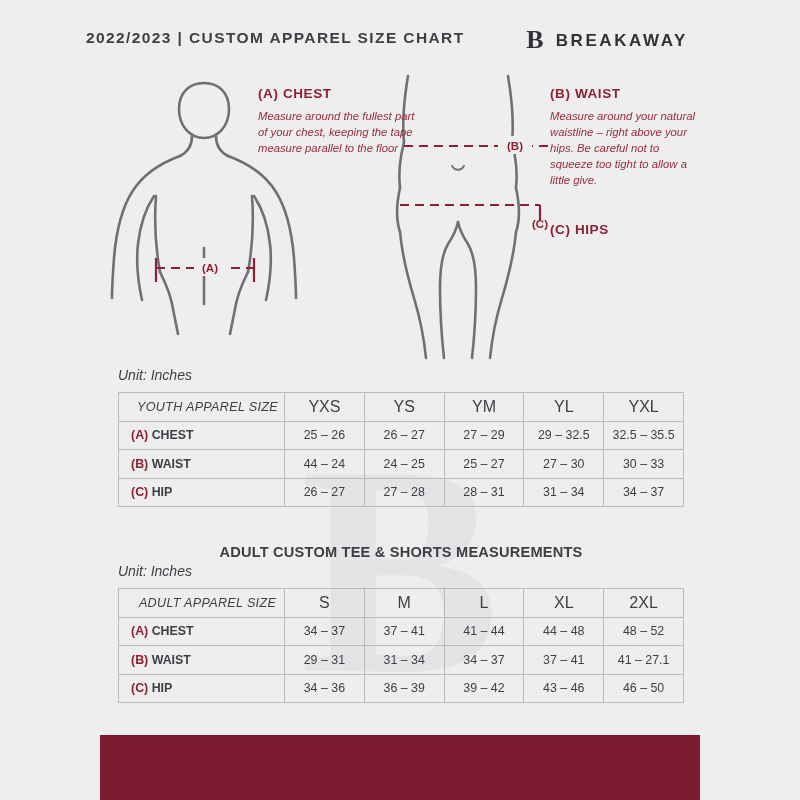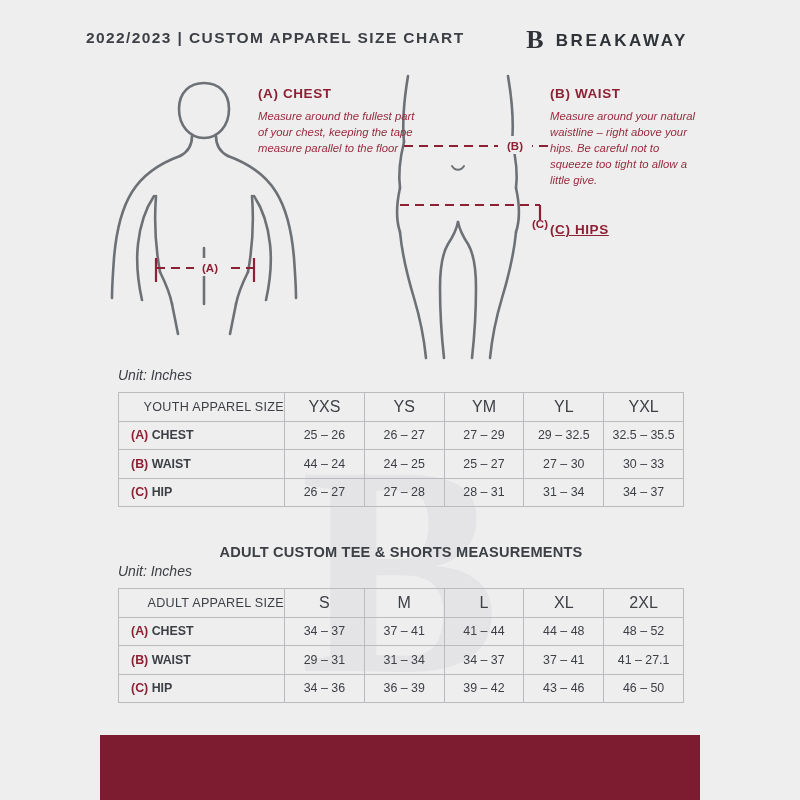--- a/index.html
+++ b/index.html
@@ -102,21 +102,21 @@
     color: #8e2033;
   }
   .note .note-body {
     font-size: 11.3px;
     font-style: italic;
     line-height: 1.42;
     color: #9a2a3c;
   }
   #note-chest { left: 150px; top: 14px; width: 160px; }
   #note-waist { left: 442px; top: 14px; width: 148px; }
-  #note-hips  { left: 442px; top: 150px; width: 150px; text-decoration: underline; }
+  #note-hips  { left: 442px; top: 150px; width: 150px; }
 
   
   .table-block {
     position: absolute;
     left: 118px;
     width: 566px;
   }
   #youth-block { top: 364px; }
   #adult-block { top: 544px; }
 
@@ -143,25 +143,26 @@
   table.size th, table.size td {
     border: 1px solid #b9bbbe;
     height: 27.5px;
     font-size: 12.4px;
     color: #3c3f44;
     text-align: center;
     padding: 0;
   }
   table.size col.label { width: 166px; }
   table.size th.label-head {
-    text-align: right;
+    text-align: center;
     padding-left: 12px;
     font-weight: normal;
     font-size: 12.6px;
     letter-spacing: .3px;
+    font-style: italic;
   }
   table.size th.col-head {
     font-weight: normal;
     font-size: 16px;
   }
   table.size td.row-label {
     text-align: left;
     padding-left: 12px;
     font-weight: bold;
   }

